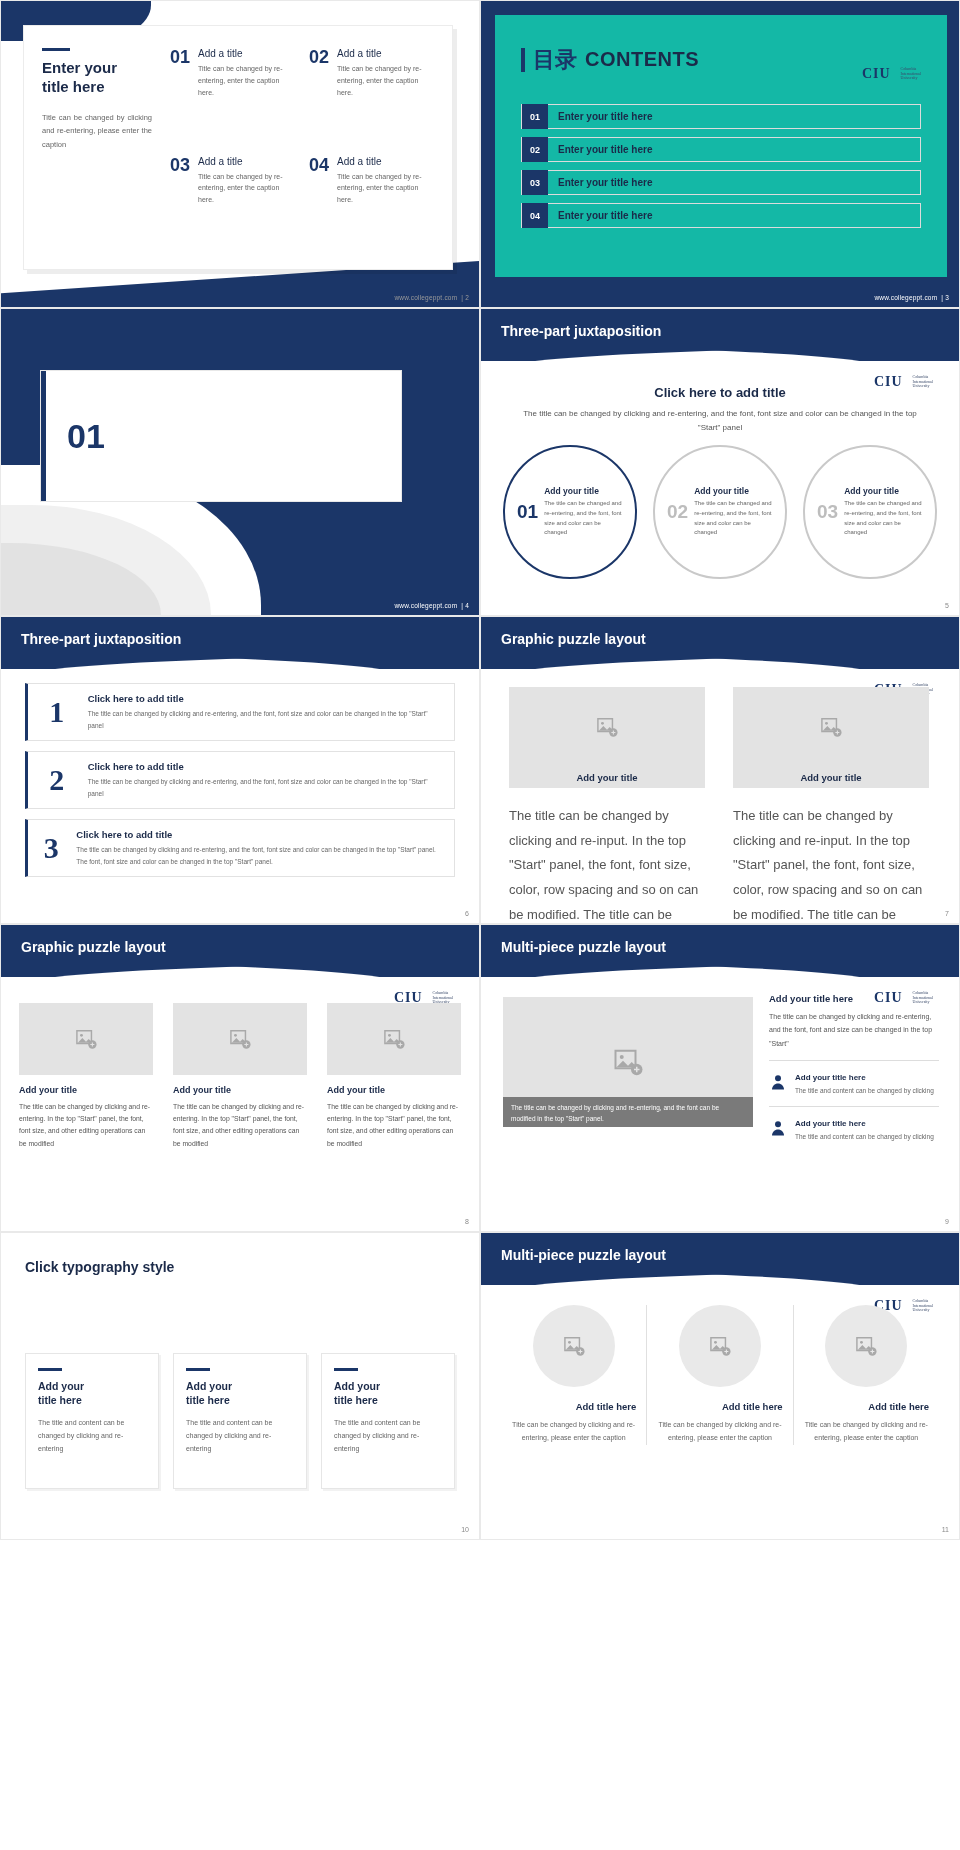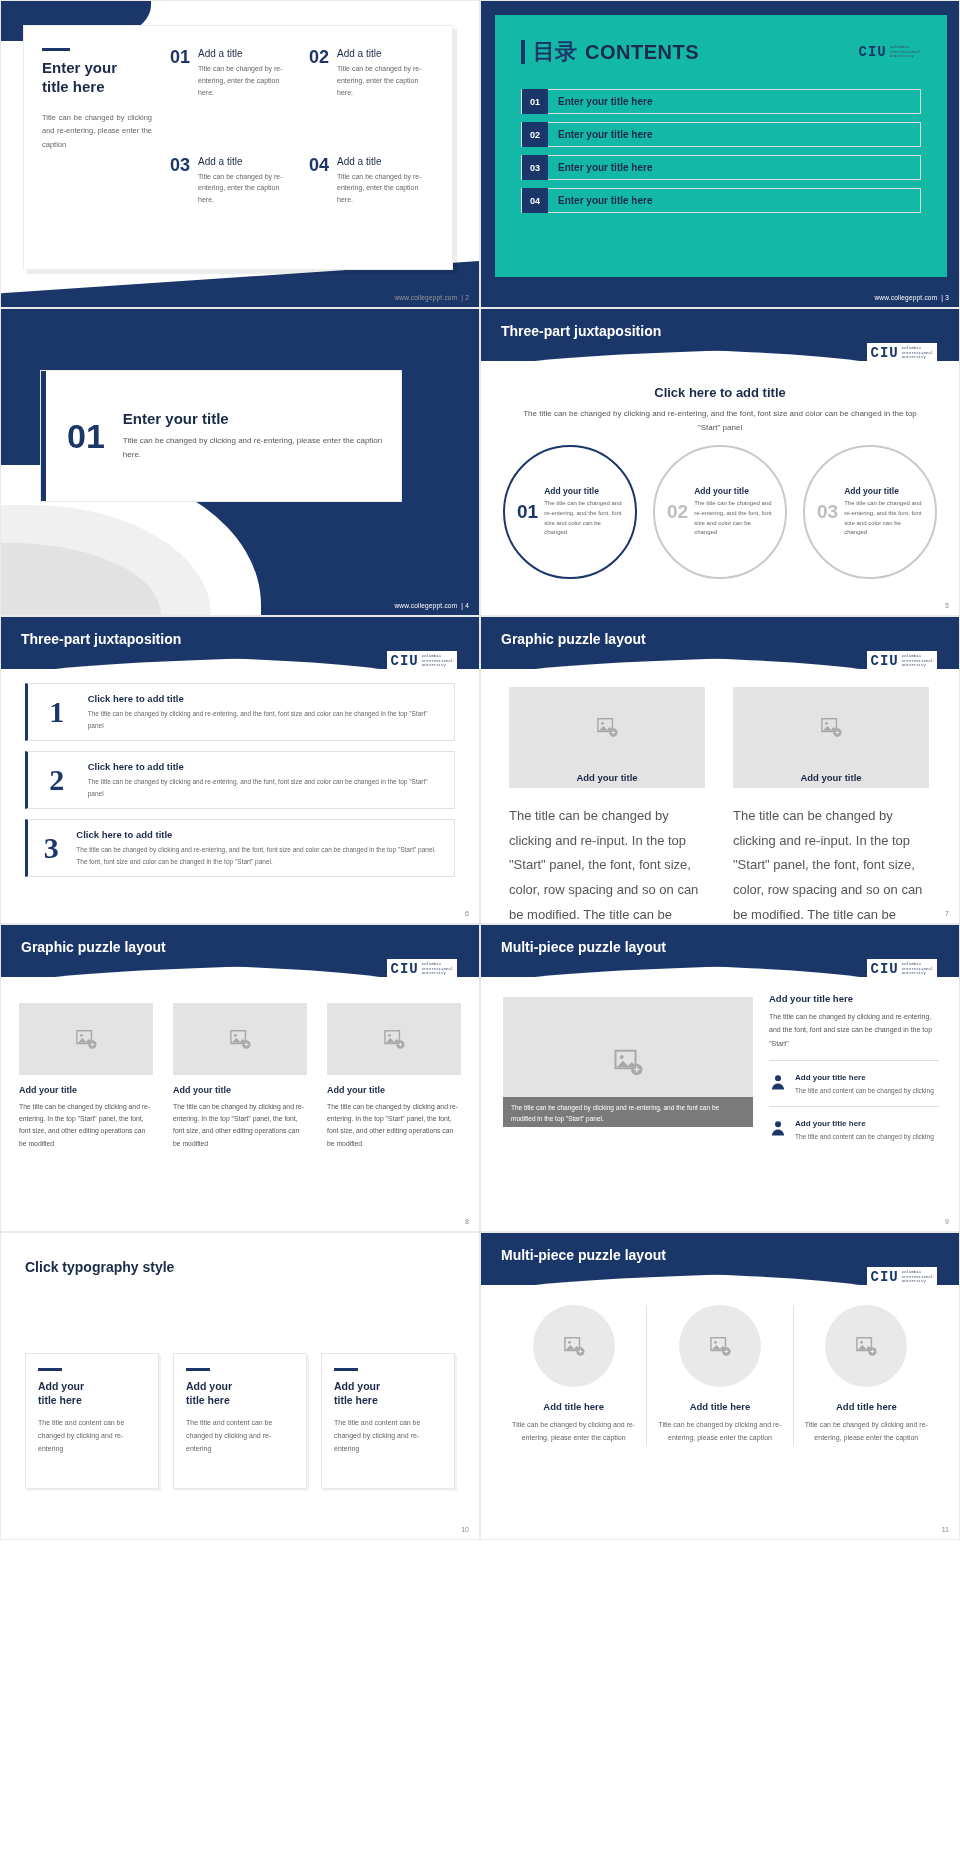--- a/index.html
+++ b/index.html
@@ -75,23 +75,23 @@
   .s3-card {
     position: absolute; left: 14px; top: 14px; width: 452px; height: 262px;
     background: #14b8a6;
     padding: 22px 26px;
   }
   .s3-head { display: flex; align-items: center; gap: 8px; }
   .s3-bar { width: 4px; height: 24px; background: #1b3668; }
   .s3-cn { font-size: 22px; font-weight: bold; color: #1b3668; font-family: "DejaVu Sans", sans-serif; }
   .s3-en { font-size: 20px; font-weight: bold; color: #1b2a49; letter-spacing: .5px; }
   .logo {
-    font-family: Liberation Mono, monospace;
+    font-family: Liberation Serif, serif;
     color: #1b3668;
-    display: flex; align-items: center; gap: 3px;
+    display: flex; align-items: center; gap: 10px; margin-top: 29px;
   }
   .logo .mark { font-size: 14px; font-weight: bold; letter-spacing: 1px; }
   .logo .sub { font-size: 4px; line-height: 1.15; color: #3a4a6a; }
   .s3-rows { margin-top: 22px; display: flex; flex-direction: column; gap: 8px; }
   .s3-row {
     display: flex; align-items: center; gap: 10px;
     border: 1px solid #dcdcdc; height: 25px; padding-left: 0;
   }
   .s3-badge {
     width: 26px; height: 25px; background: #1b3668; color: #fff;
@@ -234,21 +234,21 @@
   .s10-card p { font-size: 7px; color: #666; line-height: 1.8; }
 
   
   .s11-cols { position: absolute; top: 72px; left: 20px; right: 20px; display: flex; }
   .s11-col { flex: 1; text-align: center; padding: 0 10px; }
   .s11-col + .s11-col { border-left: 1px solid #e0e0e0; }
   .s11-circ {
     width: 82px; height: 82px; border-radius: 50%; background: #e9e9e9;
     margin: 0 auto 14px; display: flex; align-items: center; justify-content: center;
   }
-  .s11-col h4 { font-size: 9.5px; font-weight: bold; margin-bottom: 6px; }
+  .s11-col h4 { font-size: 9.5px; font-weight: bold; margin-bottom: 6px; text-align: right; }
   .s11-col p { font-size: 7px; color: #666; line-height: 1.9; }
 </style>
 </head>
 <body>
 
 <div class="sheet">
 
   <div class="slide">
     <div class="s2-bg-top"></div>
     <div class="s2-bg-bot"></div>
@@ -336,24 +336,20 @@
     </div>
   </div>
 
   <div class="slide">
     <div class="s4-bg"></div>
     <div class="s4-wave"></div>
     <div class="s4-wave2"></div>
     <div class="s4-wave3"></div>
     <div class="s4-card">
       <div class="s4-num">01</div>
-      <div class="s4-t">
-        <h3>Enter your title</h3>
-        <p>Title can be changed by clicking and re-entering, please enter the caption here.</p>
-      </div>
     </div>
     <div class="s4-accent"></div>
     <div class="wwwtag light">
       <span>www.collegeppt.com</span>
       &nbsp;|&nbsp;<span>4</span>
     </div>
   </div>
 
   <div class="slide">
     <div class="hdr"></div>

